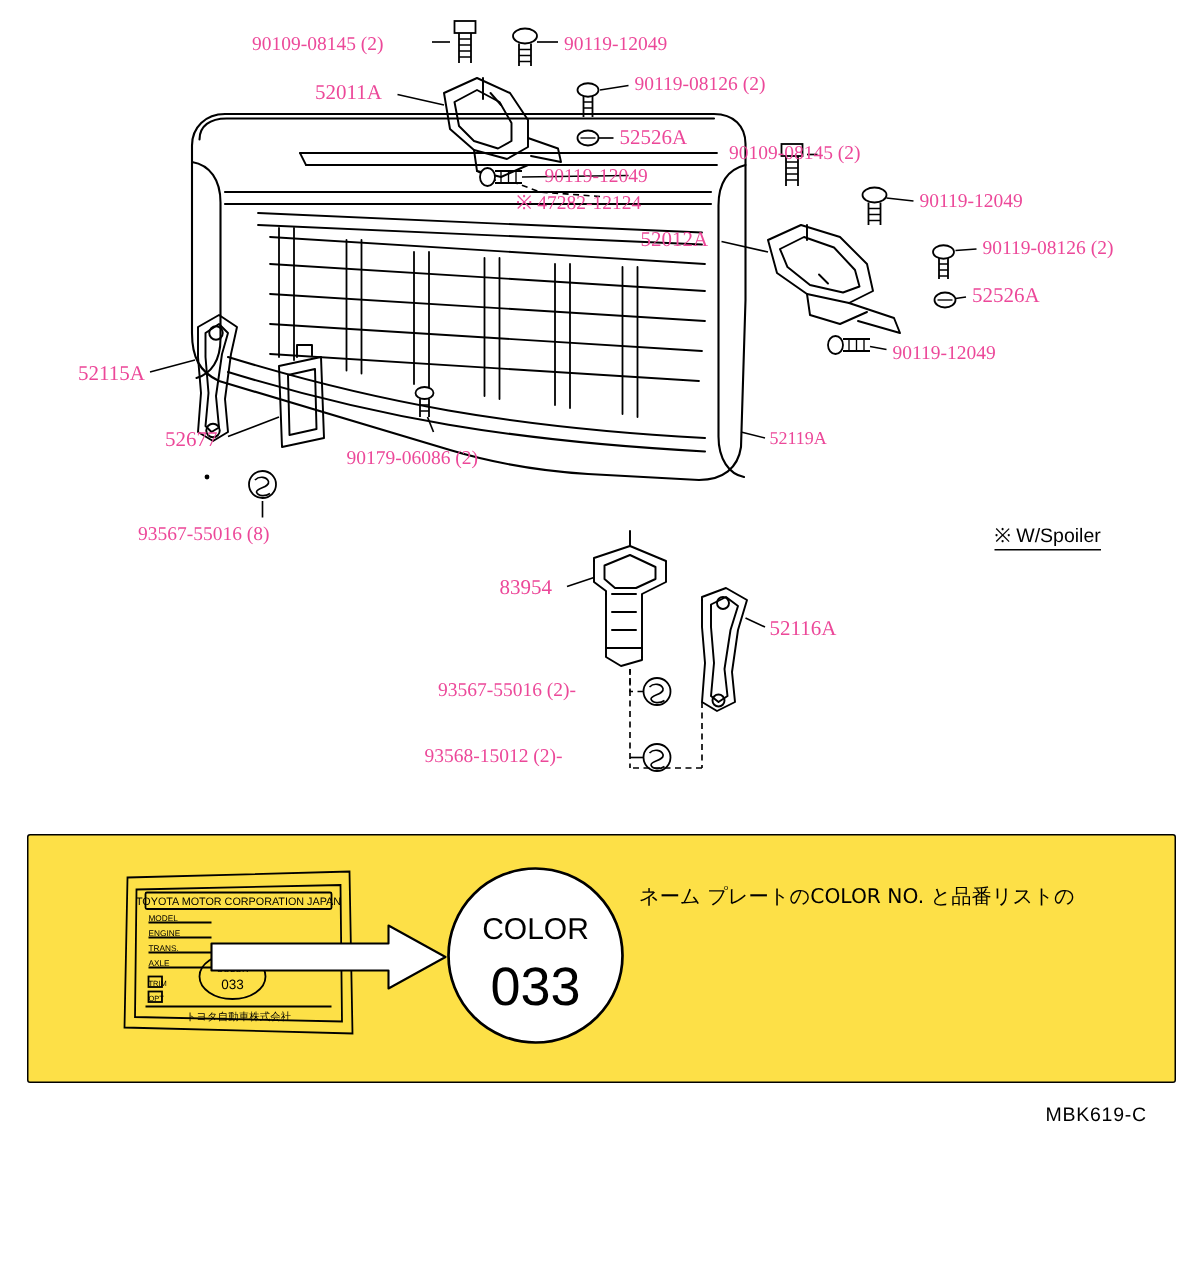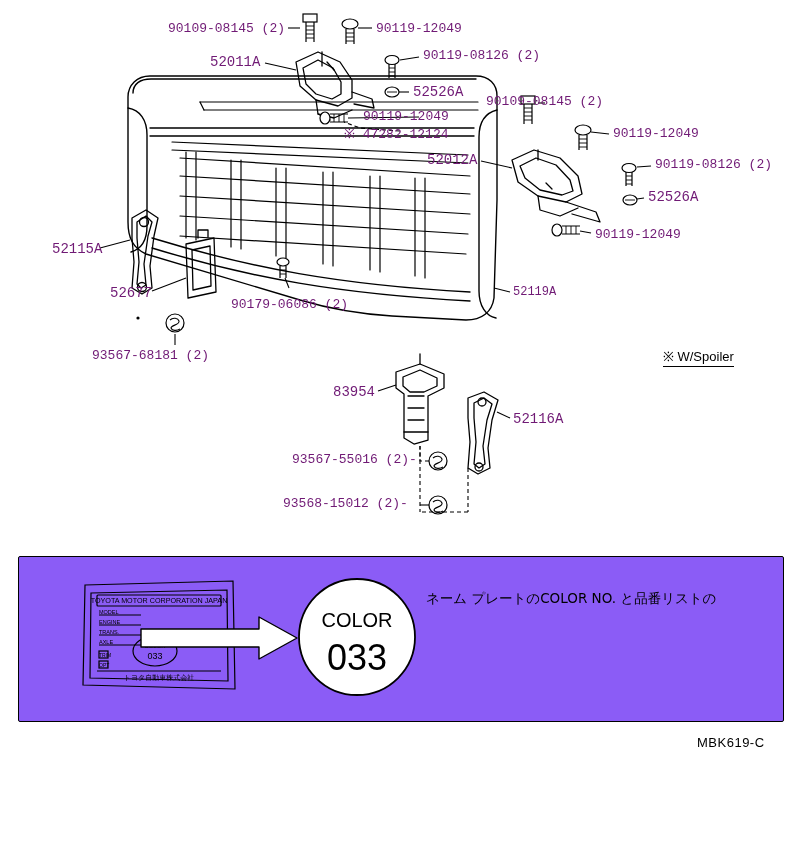--- a/index.html
+++ b/index.html
@@ -16,43 +16,43 @@
     overflow: hidden;
   }
   #canvas {
     position: absolute;
     left: 0; top: 0;
     width: 800px;
     height: 850px;
   }
   .lbl {
     position: absolute;
-    font-family: Liberation Mono, monospace;
+    font-family: Liberation Serif, serif;
     font-size: 13px;
-    color: #701a75;
+    color: #ec4899;
     white-space: nowrap;
     line-height: 1.1;
   }
   #spoiler-note {
     position: absolute;
     left: 663px;
     top: 347px;
     font-size: 13px;
     border-bottom: 1px solid #000;
     padding-bottom: 1px;
     white-space: nowrap;
   }
   #color-panel {
     position: absolute;
     left: 18px;
     top: 556px;
     width: 764px;
     height: 164px;
     border: 1px solid #000;
-    background: #8b5cf6;
+    background: #fde047;
     border-radius: 2px;
   }
   #plate-box {
     position: absolute;
     left: 60px;
     top: 20px;
     width: 160px;
     height: 120px;
   }
   .color-big-text {
@@ -308,21 +308,21 @@
   <div class="lbl" style="left:344px; top:128px;">※ 47282-12124</div>
   <div class="lbl" style="left:613px; top:127px;">90119-12049</div>
   <div class="lbl" style="left:427px; top:153px; font-size:14px;">52012A</div>
   <div class="lbl" style="left:655px; top:158px;">90119-08126  (2)</div>
   <div class="lbl" style="left:648px; top:190px; font-size:14px;">52526A</div>
   <div class="lbl" style="left:595px; top:228px;">90119-12049</div>
   <div class="lbl" style="left:52px; top:242px; font-size:14px;">52115A</div>
   <div class="lbl" style="left:110px; top:286px; font-size:14px;">52677</div>
   <div class="lbl" style="left:231px; top:298px;">90179-06086  (2)</div>
   <div class="lbl" style="left:513px; top:286px; font-size:12px;">52119A</div>
-  <div class="lbl" style="left:92px; top:349px;">93567-68181  (2)</div>
+  <div class="lbl" style="left:92px; top:349px;">93567-55016  (8)</div>
   <div class="lbl" style="left:333px; top:385px; font-size:14px;">83954</div>
   <div class="lbl" style="left:513px; top:412px; font-size:14px;">52116A</div>
   <div class="lbl" style="left:292px; top:453px;">93567-55016  (2)-</div>
   <div class="lbl" style="left:283px; top:497px;">93568-15012  (2)-</div>
 </div>
 
 <div id="spoiler-note">※ W/Spoiler</div>
 
 <div id="color-panel">
 

